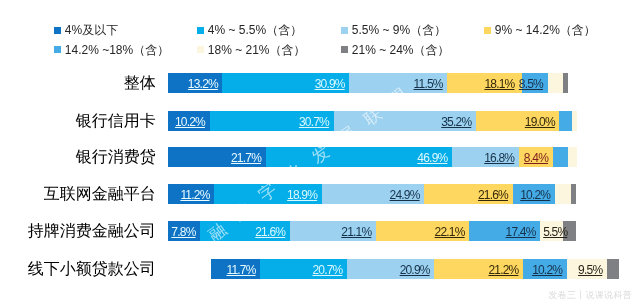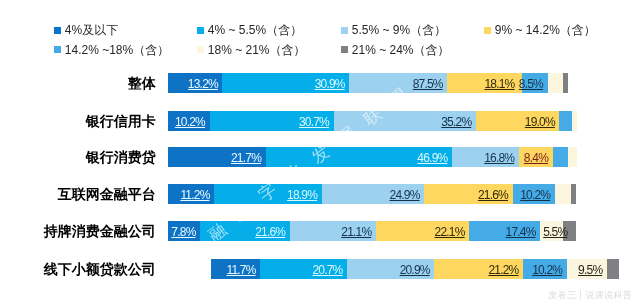--- a/index.html
+++ b/index.html
@@ -12,21 +12,21 @@
   #legend{position:absolute;left:0;top:0;width:640px;height:60px;}
   .lg-item{position:absolute;white-space:nowrap;height:10px;}
   .lg-swatch{position:absolute;left:0;top:0;width:7px;height:7px;}
   .lg-label{position:absolute;left:10.8px;top:-2.5px;font-size:12px;color:#262626;
             line-height:12px;}
 
   
   #plot{position:absolute;left:0;top:0;width:640px;height:305px;}
   .row{position:absolute;height:20px;}
   .cat{position:absolute;top:0;height:20px;line-height:20px;
-       font-size:14px;font-weight:700;color:#000;white-space:nowrap;
+       font-size:16px;font-weight:400;color:#000;white-space:nowrap;
        letter-spacing:0px;}
   .bar{position:absolute;height:20px;top:0;display:flex;}
   .seg{position:relative;height:20px;}
   .seg .val{position:absolute;right:4.6px;top:0.8px;height:20px;line-height:20px;
             font-size:12px;white-space:nowrap;letter-spacing:-0.8px;z-index:5;text-decoration:underline;}
 
   
   #wm-layer{position:absolute;left:0;top:0;width:640px;height:305px;z-index:8;
             pointer-events:none;}
   .wm{position:absolute;width:18px;height:18px;line-height:18px;text-align:center;
@@ -72,21 +72,21 @@
       <div class="row" style="left: 0px; top: 73px; width: 640px;">
         <div class="cat" style="right: 484.2px;">整体</div>
         <div class="bar" style="left: 168px; width: 408.5px;">
           <div class="seg" style="width: 54.4939px; background: rgb(14, 114, 197);">
             <span class="val" style="color: rgb(233, 252, 255);">13.2%</span>
           </div>
           <div class="seg" style="width: 126.798px; background: rgb(6, 174, 233);">
             <span class="val" style="color: rgb(217, 248, 253);">30.9%</span>
           </div>
           <div class="seg" style="width: 97.9991px; background: rgb(156, 209, 239);">
-            <span class="val" style="color: rgb(22, 50, 75);">87.5%</span>
+            <span class="val" style="color: rgb(22, 50, 75);">11.5%</span>
           </div>
           <div class="seg" style="width: 74.3062px; background: rgb(253, 215, 95);">
             <span class="val" style="color: rgb(51, 40, 10); right: 7.1px;">18.1%</span>
           </div>
           <div class="seg" style="width: 26px; background: rgb(69, 171, 231);">
             <span class="val" style="color: rgb(22, 50, 75);">8.5%</span>
           </div>
           <div class="seg" style="width: 15.8089px; background: rgb(252, 246, 223);"></div>
           <div class="seg" style="width: 4.4935px; background: rgb(127, 128, 131);"></div>
         </div>

